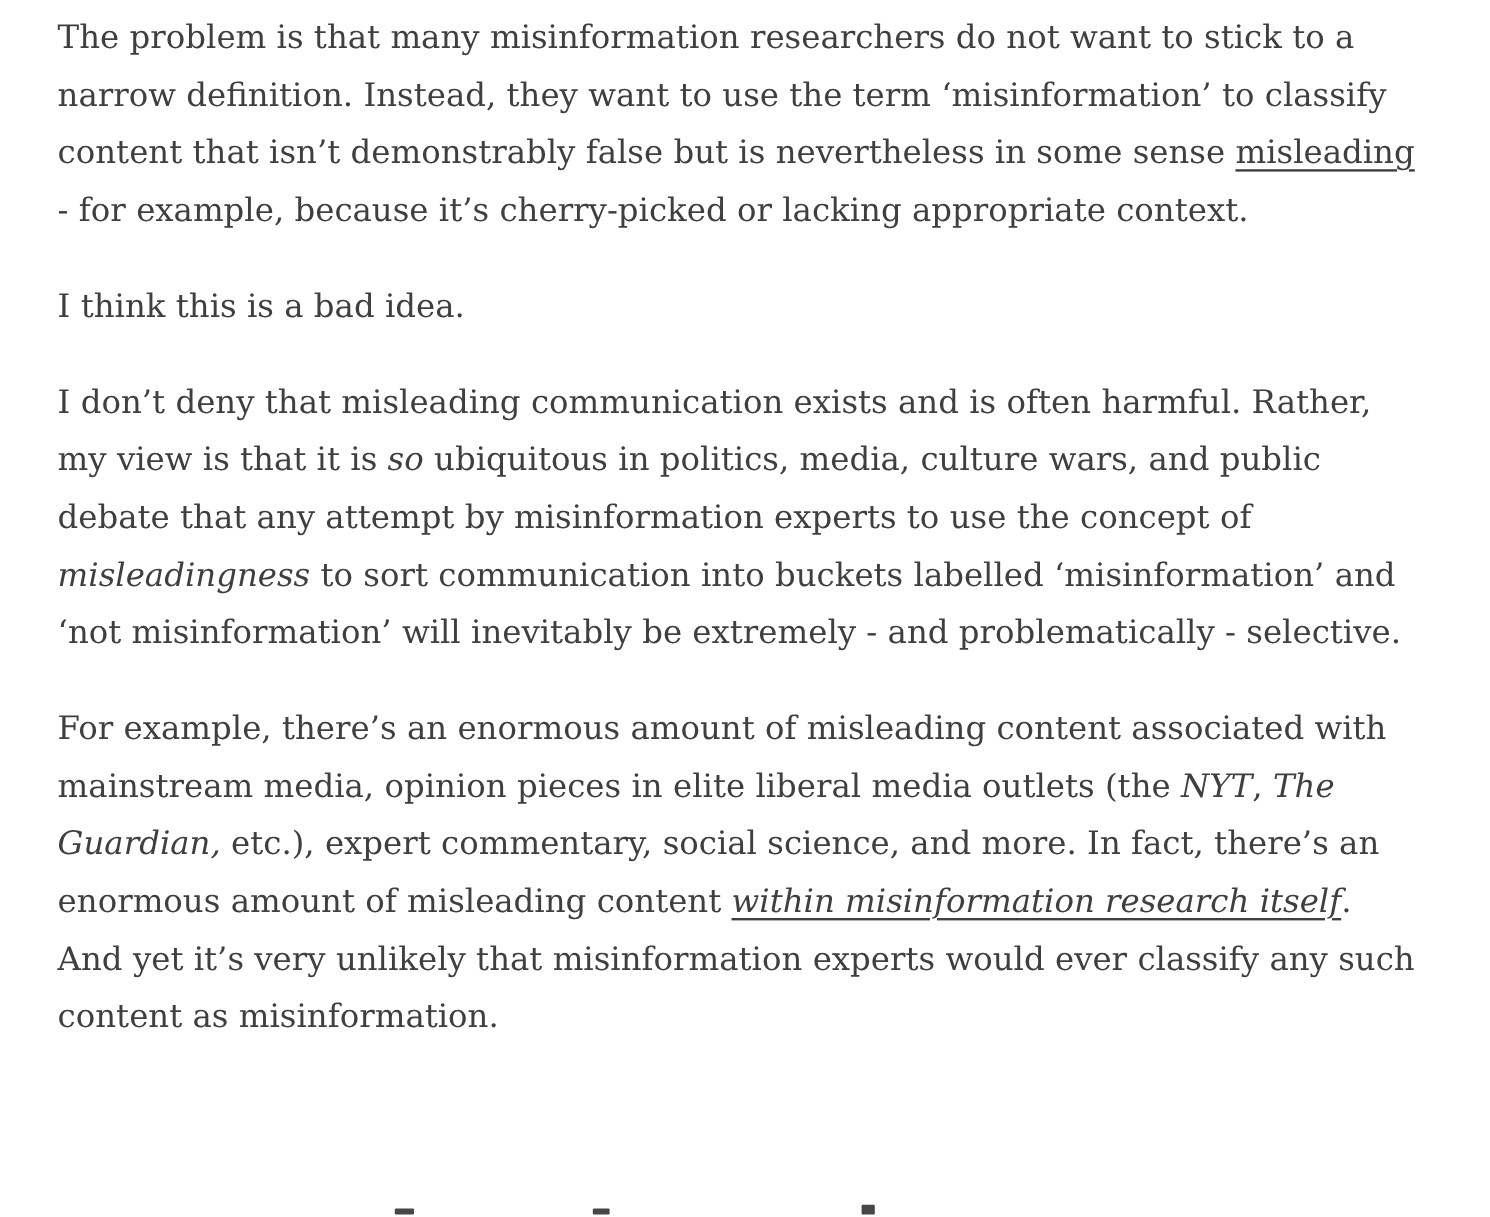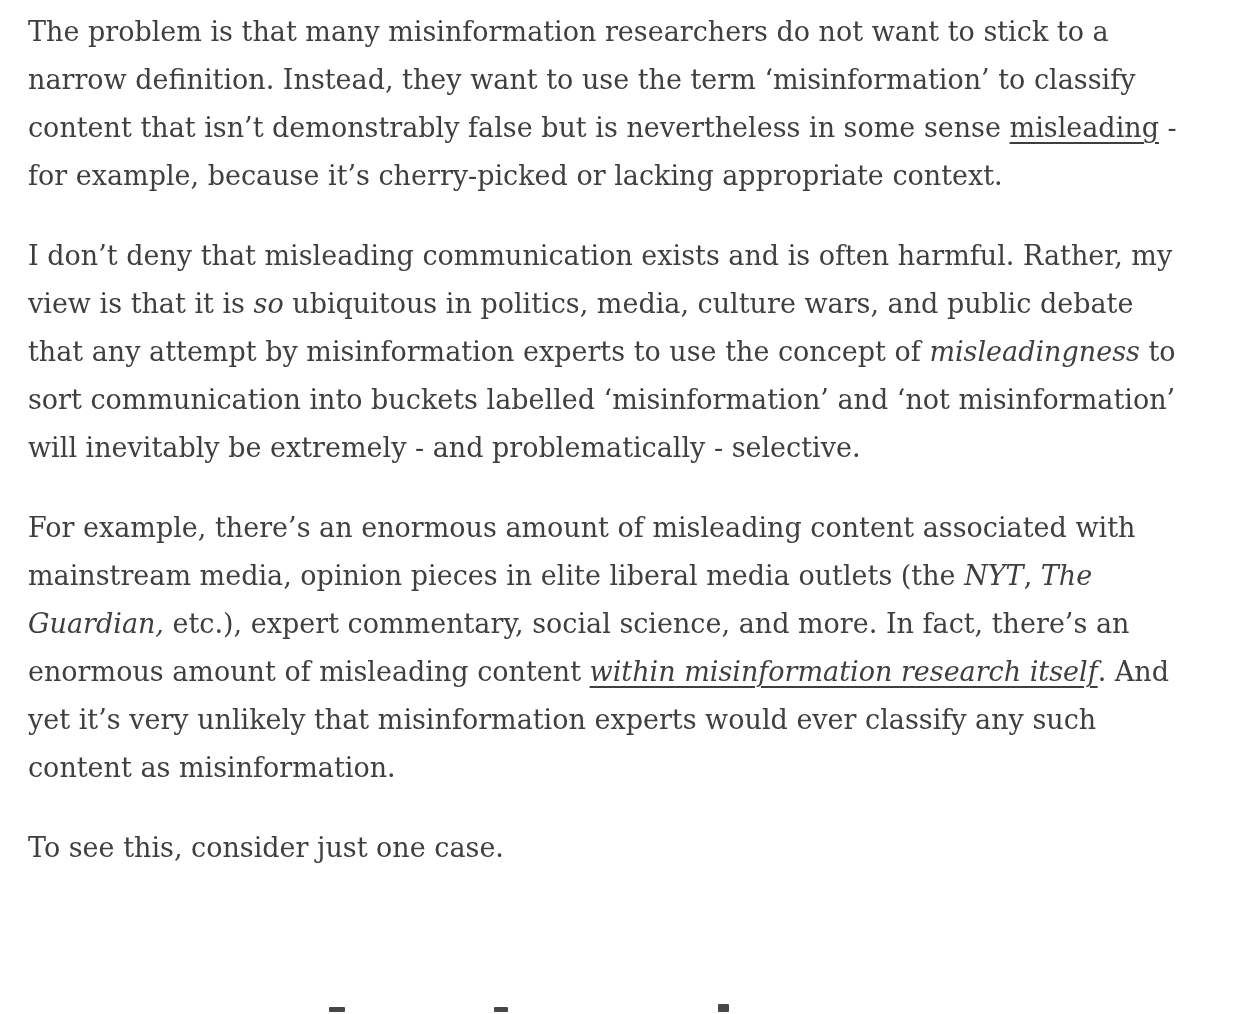--- a/index.html
+++ b/index.html
@@ -6,21 +6,21 @@
   .page {
     position: relative;
     width: 1242px;
     height: 1014px;
     overflow: hidden;
     background: #ffffff;
     font-family: "DejaVu Serif", "Liberation Serif", serif;
     color: #3f3f3f;
   }
   .article {
-    padding: 8px 55px 0 28px;
+    padding: 8px 55px 0 48px;
     font-size: 27px;
     line-height: 48px;
     text-align: left;
   }
   .article p { margin: 0 0 32px 0; }
   .article em { }
   a.link {
     color: inherit;
     text-decoration: underline;
     text-decoration-thickness: 1.5px;
@@ -36,20 +36,20 @@
   .clipped-glyph.g1 { left: 329px; top: 1007px; width: 16px; height: 5px; }
   .clipped-glyph.g2 { left: 494px; top: 1007px; width: 14px; height: 5px; }
   .clipped-glyph.g3 { left: 718px; top: 1004px; width: 11px; height: 8px; }
 </style>
 </head>
 <body>
 
 <div class="page">
   <div class="article" id="article">
       <p><span>The problem is that many misinformation researchers do not want to stick to a narrow definition. Instead, they want to use the term ‘misinformation’ to classify content that isn’t demonstrably false but is nevertheless in some sense </span><a class="link" href="#">misleading</a><span> - for example, because it’s cherry-picked or lacking appropriate context.</span></p>
+      <p><span>I think this is a bad idea.</span></p>
       <p><span>I don’t deny that misleading communication exists and is often harmful. Rather, my view is that it is </span><em>so</em><span> ubiquitous in politics, media, culture wars, and public debate that any attempt by misinformation experts to use the concept of </span><em>misleadingness</em><span> to sort communication into buckets labelled ‘misinformation’ and ‘not misinformation’ will inevitably be extremely - and problematically - selective.</span></p>
       <p><span>For example, there’s an enormous amount of misleading content associated with mainstream media, opinion pieces in elite liberal media outlets (the </span><em>NYT</em><span>, </span><em>The Guardian,</em><span> etc.), expert commentary, social science, and more. In fact, there’s an enormous amount of misleading content </span><a class="link" href="#"><em>within misinformation research itself</em></a><span>. And yet it’s very unlikely that misinformation experts would ever classify any such content as misinformation.</span></p>
-      <p><span>To see this, consider just one case.</span></p>
     </div>
   <span class="clipped-glyph g1"></span>
   <span class="clipped-glyph g2"></span>
   <span class="clipped-glyph g3"></span>
 </div>
 
 </body></html>

